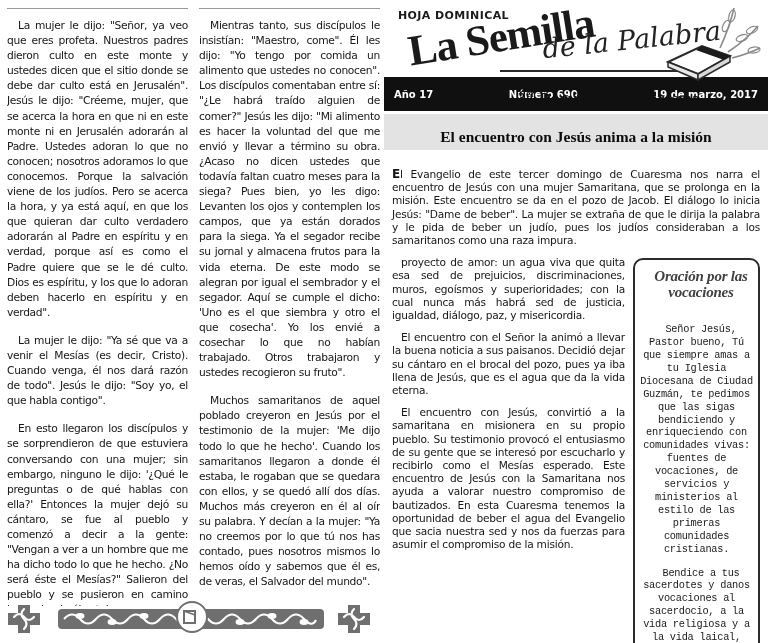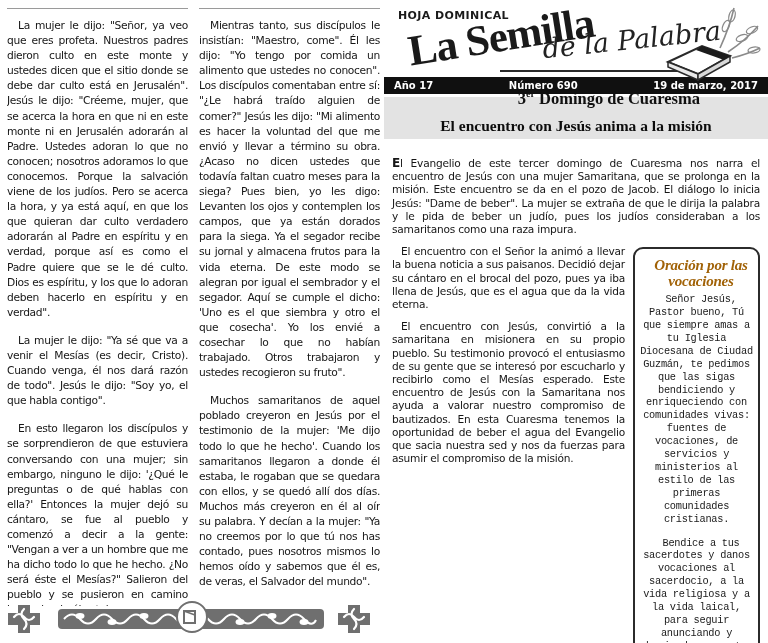--- a/index.html
+++ b/index.html
@@ -26,37 +26,37 @@
               font-family:"Liberation Serif",serif;font-weight:bold;font-size:43px;
               transform:rotate(-9deg);letter-spacing:-1px;color:#1a1a1a;}
   .title-sub{position:absolute;left:158px;top:24px;font-family:"DejaVu Serif",serif;
              font-style:italic;font-size:27px;transform:rotate(-6deg);letter-spacing:0px;color:#222;}
   .title-rule{position:absolute;left:116px;top:70px;width:182px;border-top:2px solid #2a2a2a;}
   .edition{position:absolute;left:96px;top:88px;width:220px;text-align:right;
            font-family:"Liberation Serif",serif;font-weight:bold;font-size:16.5px;color:#111;}
   .edition sup{font-size:10px;}
   .logo{position:absolute;right:6px;top:4px;}
 
-  .infobar{height:17px;background:#101010;color:#fff;display:flex;align-items:center;
+  .infobar{height:34px;background:#101010;color:#fff;display:flex;align-items:center;
            justify-content:space-between;padding:0 10px;font-size:10px;font-weight:bold;}
-  .headline-bar{margin-top:3px;background:#e3e3e3;text-align:center;padding:19px 0 4px 0;}
+  .headline-bar{margin-top:3px;background:#e3e3e3;text-align:center;padding:13px 0 4px 0;}
   .headline-bar span{font-family:"Liberation Serif",serif;font-weight:bold;font-size:15.5px;color:#0d0d0d;}
 
   .article{padding:6px 8px 0 8px;font-size:10.6px;line-height:13.2px;letter-spacing:-0.22px;
            text-align:justify;color:#151515;}
   .article .apara{margin:0 0 9px 0;text-indent:9px;}
   .article .lead{text-indent:0;margin-top:12px;}
   .article .lead::first-letter{font-weight:bold;font-size:12px;}
 
   
   .prayer-float{float:right;width:127px;margin:2px 0 4px 8px;}
   .prayer-box{border:2px solid #2b2b2b;border-radius:10px;padding:8px 5px 4px 5px;
               text-align:center;background:#fff;}
   .prayer-title{font-family:"Liberation Serif",serif;font-style:italic;font-weight:bold;
-                font-size:15px;line-height:16px;margin-bottom:4px;color:#a16207;}
+                font-size:15px;line-height:16px;margin-bottom:23px;color:#404040;}
   .prayer-box p{font-size:10.3px;line-height:12.9px;letter-spacing:-0.25px;margin:0 0 11px 0;color:#1a1a1a;font-family:Liberation Mono, monospace;}
 </style>
 </head>
 <body>
 
 <div id="sheet">
 
   <div class="page-left">
     <div class="gospel-cols">
       <div class="gospel-col">
@@ -156,21 +156,21 @@
         <span class="prayer-float">
           <span class="prayer-box" style="display:block">
             <span class="prayer-title" style="display:block">
               <span style="display:block">Oración por las</span>
               <span style="display:block">vocaciones</span>
             </span>
             <p>Señor Jesús, Pastor bueno, Tú que siempre amas a tu Iglesia Diocesana de Ciudad Guzmán, te pedimos que las sigas bendiciendo y enriqueciendo con comunidades vivas: fuentes de vocaciones, de servicios y ministerios al estilo de las primeras comunidades cristianas.</p>
             <p>Bendice a tus sacerdotes y danos vocaciones al sacerdocio, a la vida religiosa y a la vida laical, para seguir anunciando y haciendo presente el Reino.</p>
 
           </span>
-        </span>
+        </span><span>proyecto de amor: un agua viva que quita esa sed de prejuicios, discriminaciones, muros, egoísmos y superioridades; con la cual nunca más habrá sed de justicia, igualdad, diálogo, paz, y misericordia.</span>
       </div>
 
       <div class="apara">El encuentro con el Señor la animó a llevar la buena noticia a sus paisanos. Decidió dejar su cántaro en el brocal del pozo, pues ya iba llena de Jesús, que es el agua que da la vida eterna.</div>
       <div class="apara">El encuentro con Jesús, convirtió a la samaritana en misionera en su propio pueblo. Su testimonio provocó el entusiasmo de su gente que se interesó por escucharlo y recibirlo como el Mesías esperado. Este encuentro de Jesús con la Samaritana nos ayuda a valorar nuestro compromiso de bautizados. En esta Cuaresma tenemos la oportunidad de beber el agua del Evangelio que sacia nuestra sed y nos da fuerzas para asumir el compromiso de la misión.</div>
 
     </div>
   </div>
 </div>
 
 </body></html>

